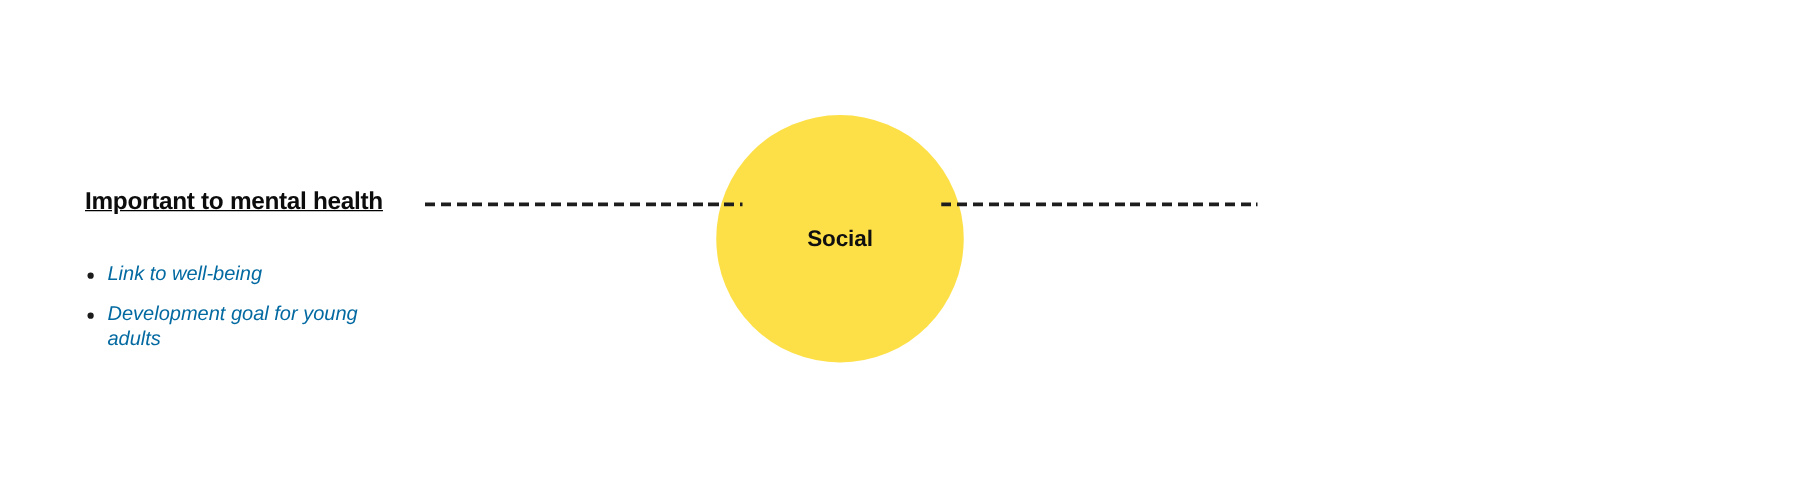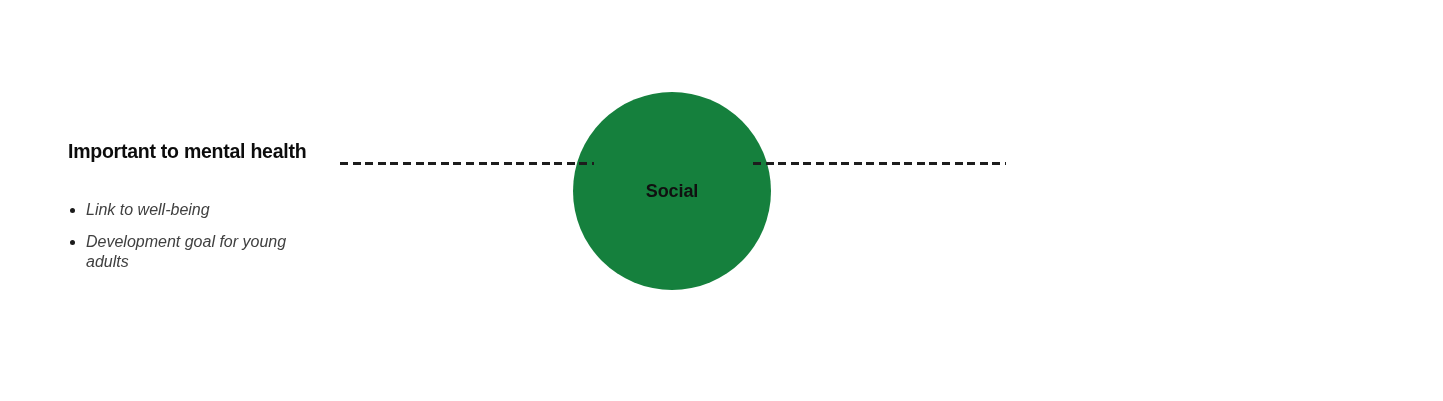--- a/index.html
+++ b/index.html
@@ -22,21 +22,21 @@
   }
 
   
   .center-node {
     position: absolute;
     left: 573px;
     top: 92px;
     width: 198px;
     height: 198px;
     border-radius: 50%;
-    background: #15803d;
+    background: #fde047;
     display: flex;
     flex-direction: column;
     align-items: center;
     justify-content: center;
     z-index: 1;
   }
   .center-node .node-label {
     font-size: 18px;
     font-weight: bold;
     color: #101010;
@@ -65,21 +65,22 @@
     width: 254px;
   }
   .connector.right {
     left: 753px;
     width: 253px;
   }
 
   
   .branch {
     position: absolute;
-    top: 139px;
+    top: 149px;
+    text-decoration: underline;
   }
   .branch.left  { left: 68px;   width: 300px; }
   .branch.right { left: 1036px; width: 380px; }
 
   .branch-heading {
     font-size: 19.5px;
     font-weight: bold;
     color: #0c0c0c;
     line-height: 24px;
     letter-spacing: -0.25px;
@@ -93,21 +94,21 @@
     position: absolute;
     top: 61px;
     left: 2px;
   }
   .branch-list li {
     position: relative;
     padding-left: 16px;
     margin-bottom: 12px;
     font-size: 16px;
     font-style: italic;
-    color: #404040;
+    color: #0369a1;
     line-height: 20px;
   }
   .branch-list li:last-child { margin-bottom: 16px; }
   .branch-list li .bullet {
     position: absolute;
     left: 0;
     top: 8px;
     width: 5px;
     height: 5px;
     border-radius: 50%;

